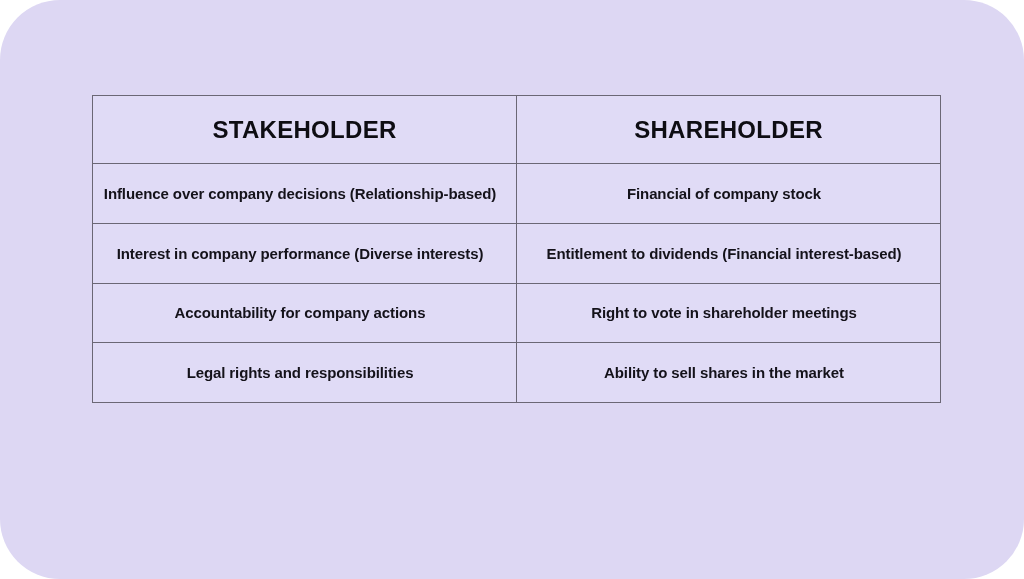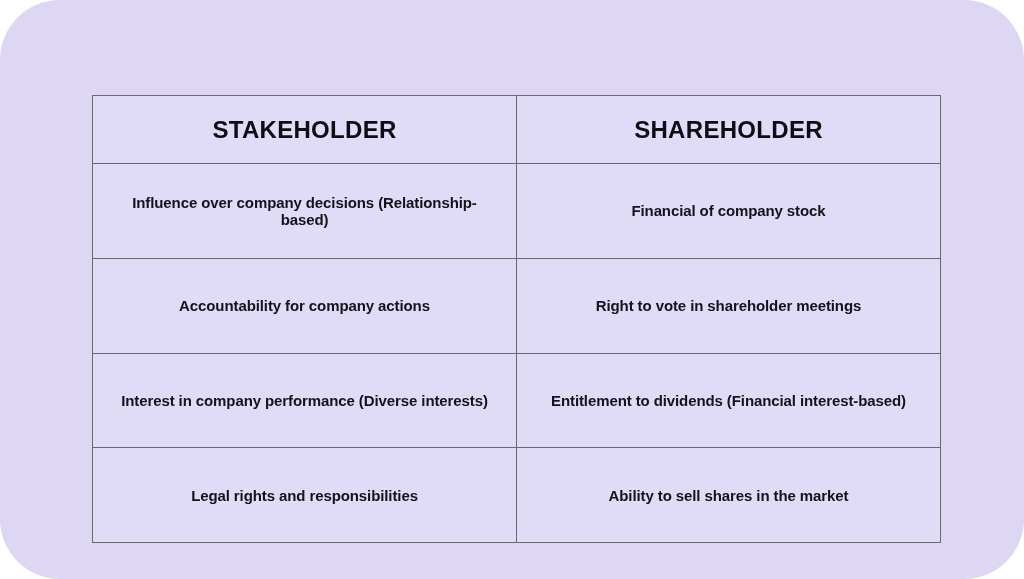--- a/index.html
+++ b/index.html
@@ -23,21 +23,21 @@
     position: absolute;
     inset: 0;
     background: var(--card-bg, #ddd7f3);
     border-radius: 60px;
   }
   table.cmp-table {
     position: absolute;
     left: 92px;
     top: 95px;
     width: 849px;
-    height: 448px;
+    height: 308px;
     border-collapse: collapse;
     table-layout: fixed;
   }
   .cmp-table th,
   .cmp-table td {
     border: 1.5px solid var(--border-color, #6b6775);
     background: var(--cell-bg, #e1dcf7);
     text-align: center;
     vertical-align: middle;
     padding: 0 18px;
@@ -52,46 +52,47 @@
     font-size: 24px;
     font-weight: 700;
     letter-spacing: 0.3px;
     color: var(--header-text, #0e0d13);
   }
   .cmp-table td {
     font-size: 15px;
     font-weight: 600;
     letter-spacing: -0.1px;
     color: var(--body-text, #14121a);
+    padding-left: 9px;
   }
 </style>
 </head>
 <body>
 
 <div class="page">
   <div class="card">
     <table class="cmp-table">
       <thead>
         <tr>
           <th>STAKEHOLDER</th>
           <th>SHAREHOLDER</th>
         </tr>
       </thead>
       <tbody>
         <tr>
           <td>Influence over company decisions (Relationship-based)</td>
           <td>Financial of company stock</td>
         </tr>
         <tr>
+          <td>Interest in company performance (Diverse interests)</td>
+          <td>Entitlement to dividends (Financial interest-based)</td>
+        </tr>
+        <tr>
           <td>Accountability for company actions</td>
           <td>Right to vote in shareholder meetings</td>
-        </tr>
-        <tr>
-          <td>Interest in company performance (Diverse interests)</td>
-          <td>Entitlement to dividends (Financial interest-based)</td>
         </tr>
         <tr>
           <td>Legal rights and responsibilities</td>
           <td>Ability to sell shares in the market</td>
         </tr>
       </tbody>
     </table>
   </div>
 </div>
 

